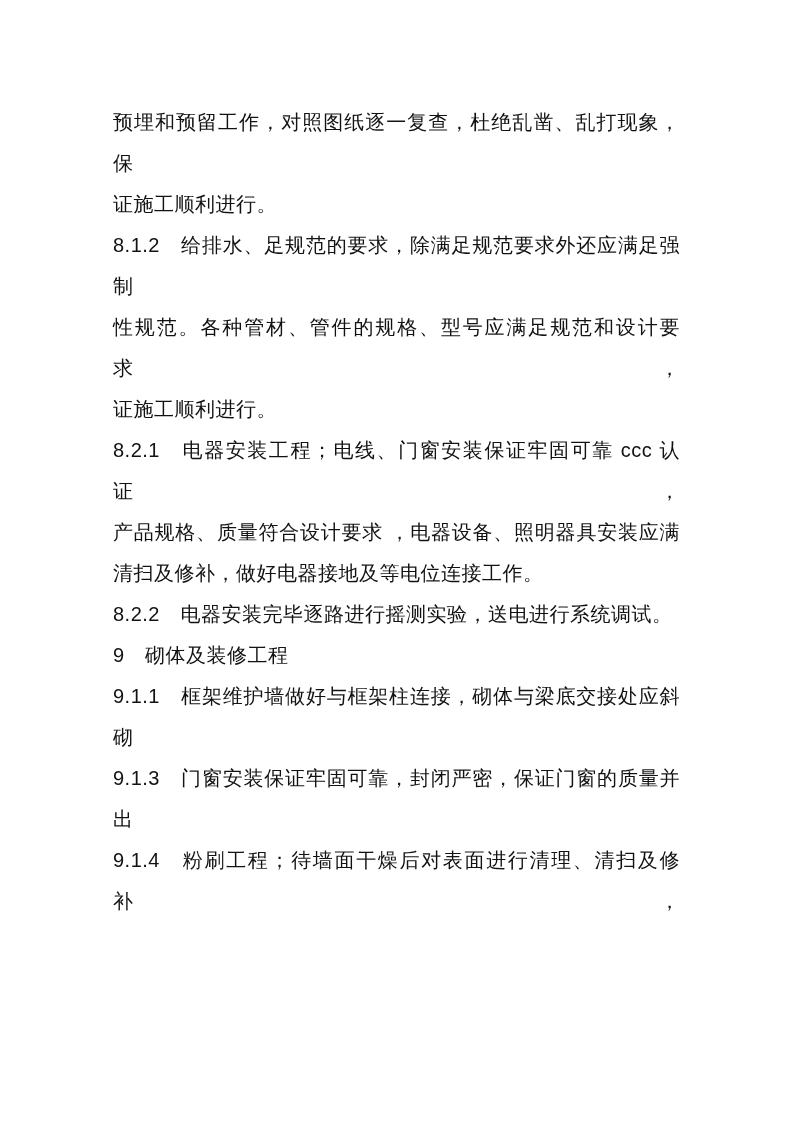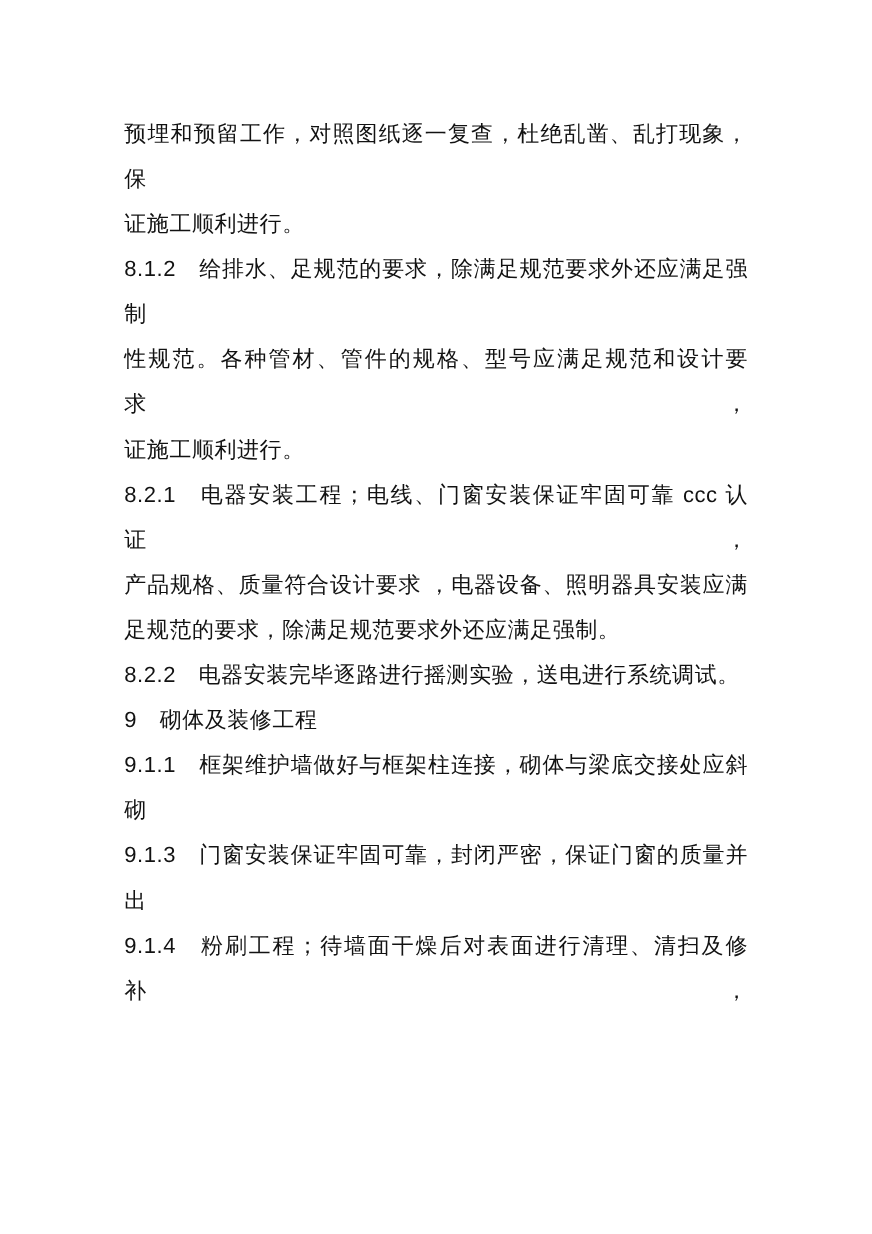--- a/index.html
+++ b/index.html
@@ -54,21 +54,21 @@
         <div class="line end">证施工顺利进行。</div>
       </div>
       <div class="paragraph">
         <div class="line fill">8.1.2　给排水、足规范的要求，除满足规范要求外还应满足强制</div>
         <div class="line fill">性规范。各种管材、管件的规格、型号应满足规范和设计要求，</div>
         <div class="line end">证施工顺利进行。</div>
       </div>
       <div class="paragraph">
         <div class="line fill">8.2.1　电器安装工程；电线、门窗安装保证牢固可靠 ccc 认证，</div>
         <div class="line fill">产品规格、质量符合设计要求 ，电器设备、照明器具安装应满</div>
-        <div class="line end">足规范的要求，除满足规范要求外还应满足强制。</div>
+        <div class="line end">清扫及修补，做好电器接地及等电位连接工作。</div>
       </div>
       <div class="paragraph">
         <div class="line end">8.2.2　电器安装完毕逐路进行摇测实验，送电进行系统调试。</div>
       </div>
       <div class="paragraph">
         <div class="line end">9　砌体及装修工程</div>
       </div>
       <div class="paragraph">
         <div class="line fill">9.1.1　框架维护墙做好与框架柱连接，砌体与梁底交接处应斜砌</div>
       </div>

